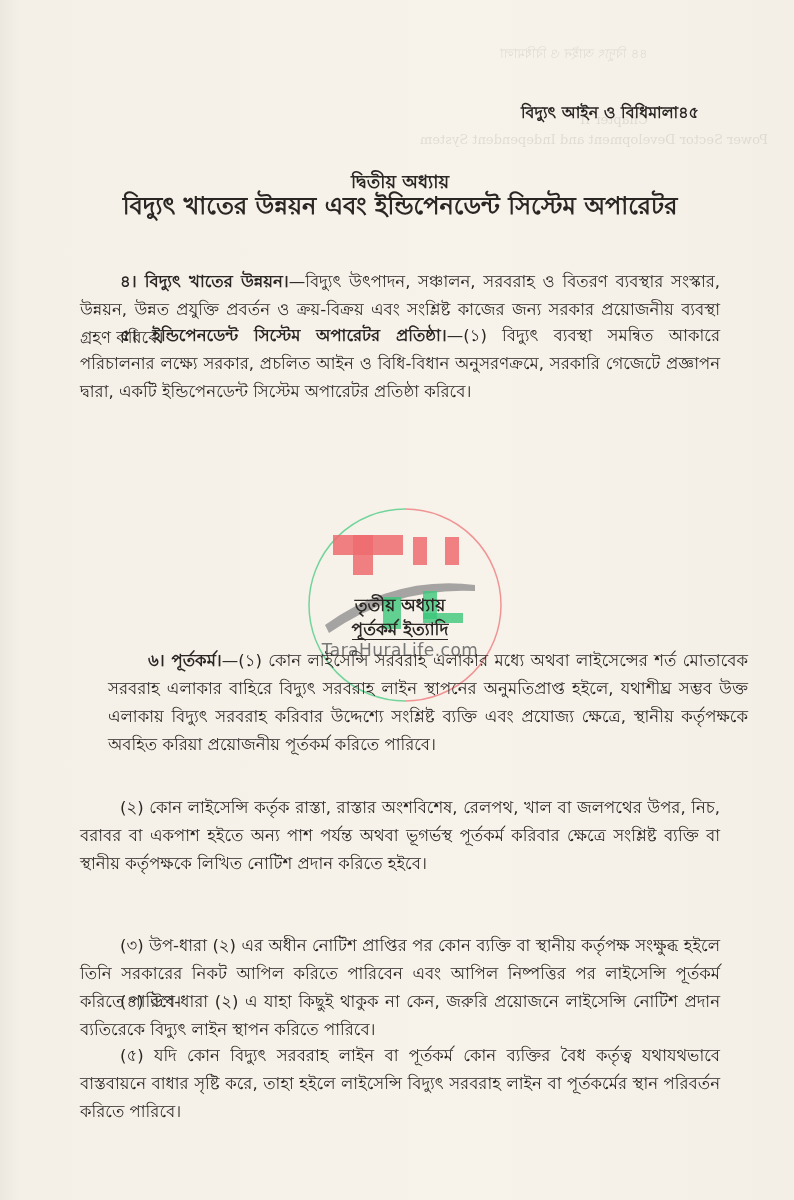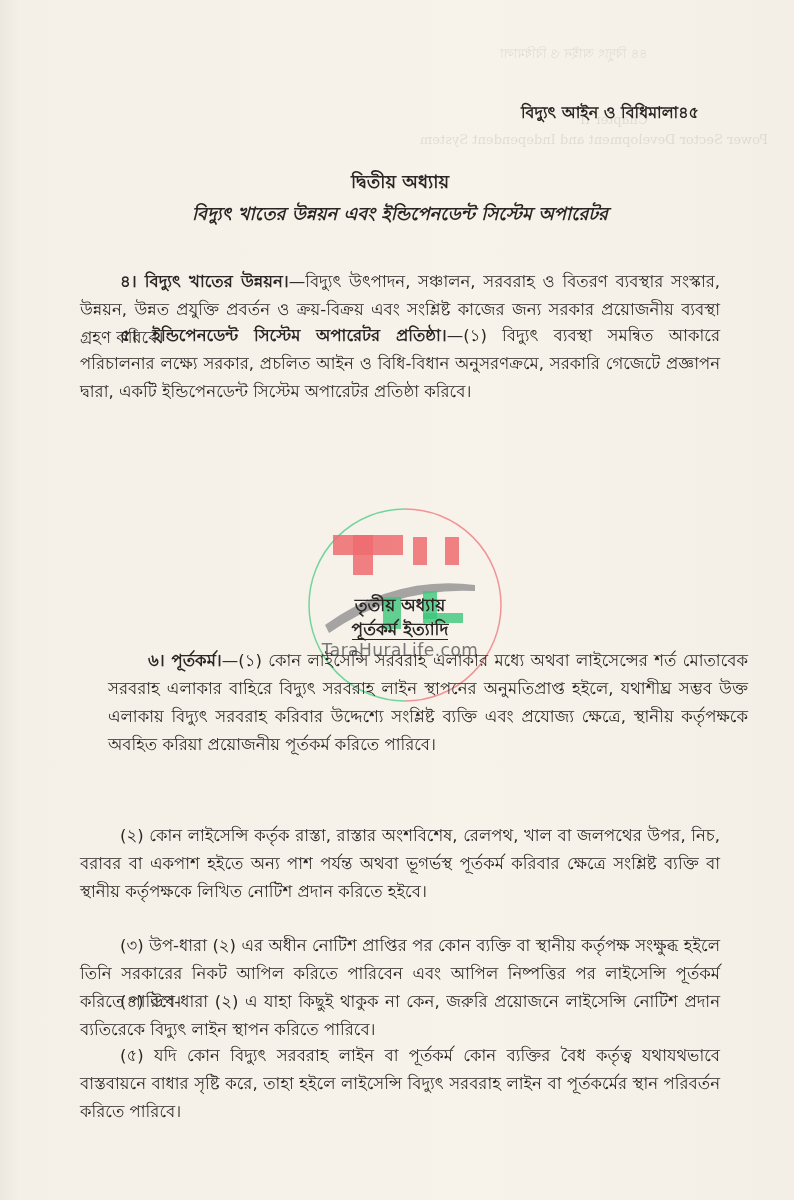--- a/index.html
+++ b/index.html
@@ -47,21 +47,21 @@
   <div class="bleed" style="left:500px;top:44px;transform:scaleX(-1);">৪৪   বিদ্যুৎ আইন ও বিধিমালা</div>
   <div class="bleed" style="left:580px;top:112px;transform:scaleX(-1);">Chapter II</div>
   <div class="bleed" style="left:420px;top:132px;transform:scaleX(-1);">Power Sector Development and Independent System</div>
 
   <div class="header">
     <span>বিদ্যুৎ আইন ও বিধিমালা</span>
     <span class="page-no">৪৫</span>
   </div>
 
   <div class="ch-title" style="top:168px;font-size:18px;">দ্বিতীয় অধ্যায়</div>
-  <div class="ch-title" style="top:200px;font-size:18px;font-style:italic;">বিদ্যুৎ খাতের উন্নয়ন এবং ইন্ডিপেনডেন্ট সিস্টেম অপারেটর</div>
+  <div class="ch-title" style="top:187px;font-size:24px;">বিদ্যুৎ খাতের উন্নয়ন এবং ইন্ডিপেনডেন্ট সিস্টেম অপারেটর</div>
 
   <div class="para" style="top:232px;margin-top:36px;">
     <span class="indent"></span><span class="bold">৪। বিদ্যুৎ খাতের উন্নয়ন।</span><span>—বিদ্যুৎ উৎপাদন, সঞ্চালন, সরবরাহ ও বিতরণ ব্যবস্থার সংস্কার, উন্নয়ন, উন্নত প্রযুক্তি প্রবর্তন ও ক্রয়-বিক্রয় এবং সংশ্লিষ্ট কাজের জন্য সরকার প্রয়োজনীয় ব্যবস্থা গ্রহণ করিবে।</span>
   </div>
 
   <div class="para" style="top:322px;">
     <span class="indent"></span><span class="bold">৫। ইন্ডিপেনডেন্ট সিস্টেম অপারেটর প্রতিষ্ঠা।</span><span>—(১) বিদ্যুৎ ব্যবস্থা সমন্বিত আকারে পরিচালনার লক্ষ্যে সরকার, প্রচলিত আইন ও বিধি-বিধান অনুসরণক্রমে, সরকারি গেজেটে প্রজ্ঞাপন দ্বারা, একটি ইন্ডিপেনডেন্ট সিস্টেম অপারেটর প্রতিষ্ঠা করিবে।</span>
   </div>
 
 
@@ -81,21 +81,21 @@
   <div class="ch-title" style="top:616px;font-size:17px;">
     <span style="border-bottom:1px solid #2a2624;">পূর্তকর্ম ইত্যাদি</span>
   </div>
   <div class="ch-title" style="top:592px;font-size:17px;">তৃতীয় অধ্যায়</div>
   <div class="ch-title" style="top:640px;font-size:17px;font-weight:normal;color:#777;letter-spacing:0.5px;">TaraHuraLife.com</div>
 
   <div class="para" style="top:647px;margin-left:28px;">
     <span class="indent"></span><span class="bold">৬। পূর্তকর্ম।</span><span>—(১) কোন লাইসেন্সি সরবরাহ এলাকার মধ্যে অথবা লাইসেন্সের শর্ত মোতাবেক সরবরাহ এলাকার বাহিরে বিদ্যুৎ সরবরাহ লাইন স্থাপনের অনুমতিপ্রাপ্ত হইলে, যথাশীঘ্র সম্ভব উক্ত এলাকায় বিদ্যুৎ সরবরাহ করিবার উদ্দেশ্যে সংশ্লিষ্ট ব্যক্তি এবং প্রযোজ্য ক্ষেত্রে, স্থানীয় কর্তৃপক্ষকে অবহিত করিয়া প্রয়োজনীয় পূর্তকর্ম করিতে পারিবে।</span>
   </div>
 
-  <div class="para" style="top:822px;">
+  <div class="para" style="top:794px;">
     <span class="indent"></span><span>(২) কোন লাইসেন্সি কর্তৃক রাস্তা, রাস্তার অংশবিশেষ, রেলপথ, খাল বা জলপথের উপর, নিচ, বরাবর বা একপাশ হইতে অন্য পাশ পর্যন্ত অথবা ভূগর্ভস্থ পূর্তকর্ম করিবার ক্ষেত্রে সংশ্লিষ্ট ব্যক্তি বা স্থানীয় কর্তৃপক্ষকে লিখিত নোটিশ প্রদান করিতে হইবে।</span>
   </div>
 
   <div class="para" style="top:904px;margin-top:28px;">
     <span class="indent"></span><span>(৩) উপ-ধারা (২) এর অধীন নোটিশ প্রাপ্তির পর কোন ব্যক্তি বা স্থানীয় কর্তৃপক্ষ সংক্ষুব্ধ হইলে তিনি সরকারের নিকট আপিল করিতে পারিবেন এবং আপিল নিষ্পত্তির পর লাইসেন্সি পূর্তকর্ম করিতে পারিবে।</span>
   </div>
 
   <div class="para" style="top:988px;">
     <span class="indent"></span><span>(৪) উপ-ধারা (২) এ যাহা কিছুই থাকুক না কেন, জরুরি প্রয়োজনে লাইসেন্সি নোটিশ প্রদান ব্যতিরেকে বিদ্যুৎ লাইন স্থাপন করিতে পারিবে।</span>
   </div>

